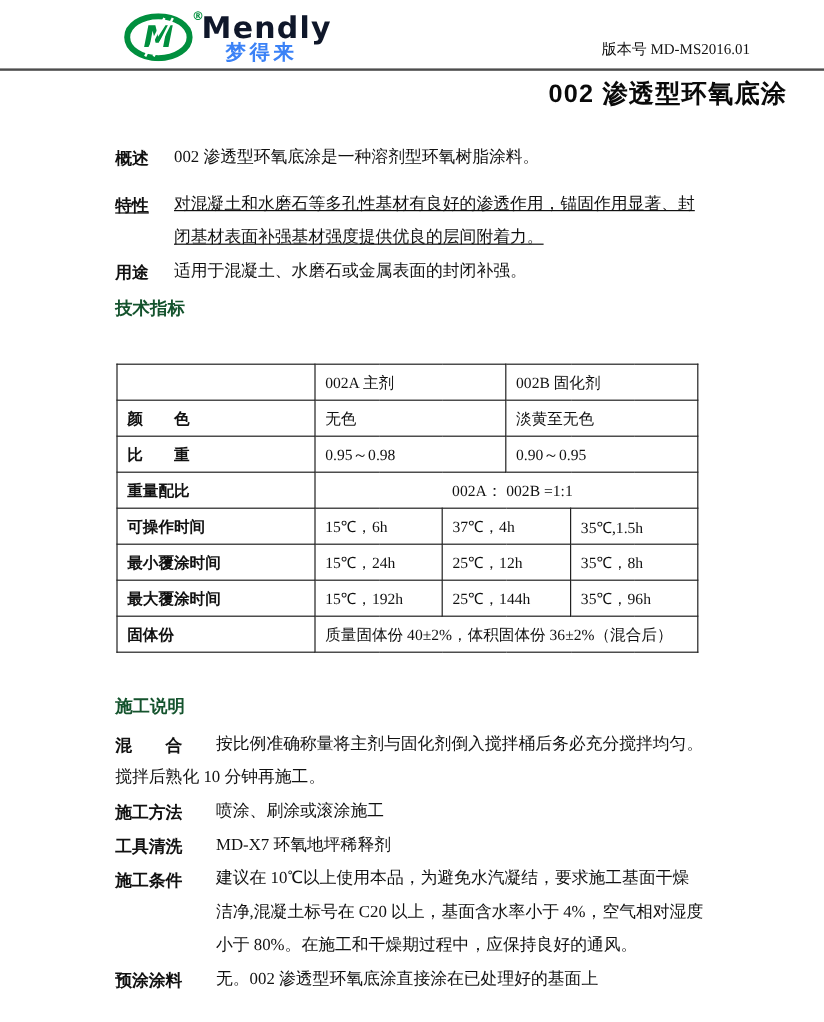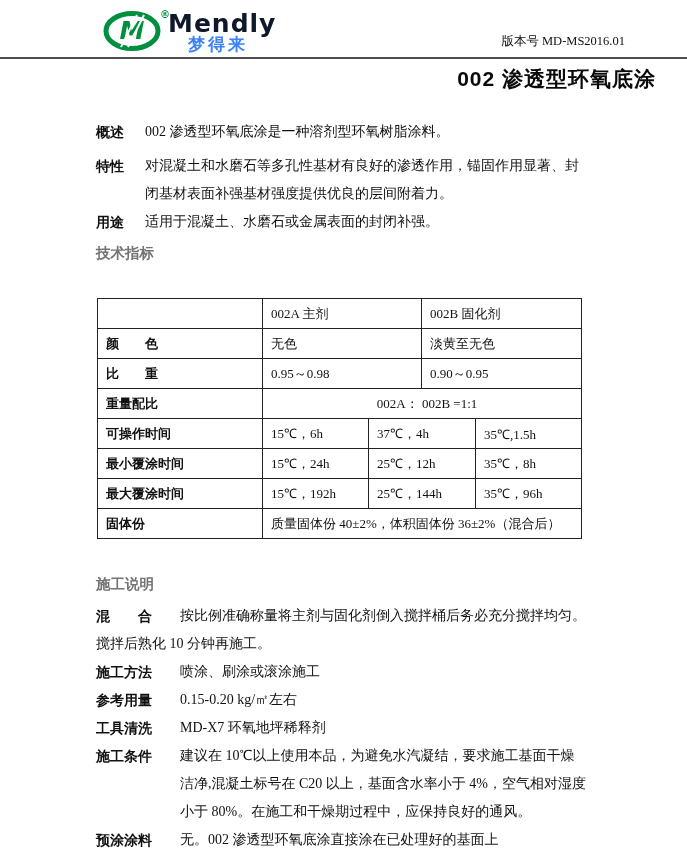--- a/index.html
+++ b/index.html
@@ -14,25 +14,25 @@
   .brand-zh{font:bold 17px/18px "DejaVu Sans",sans-serif;color:#3b82f6;letter-spacing:3px;margin:-2px 0 0 20px;}
   .version{position:absolute;top:33px;right:62px;font:12.5px "Liberation Serif",serif;color:#111;}
   .rule{position:absolute;top:57px;left:0;width:687px;height:2px;background:#4d4d4d;}
 
   
   .content{position:absolute;left:96px;top:0;width:560px;}
   h1{margin:66px 0 0 3px;font:bold 21px/26px "Liberation Sans",sans-serif;letter-spacing:1px;color:#0a0a0a;text-align:right;}
 
   .para{display:flex;font-size:14px;line-height:28px;}
   .p-overview{margin-top:26px;}
-  .p-feature{margin-top:6px;}
+  .p-feature{margin-top:11px;text-decoration:underline;}
   .plabel{flex:0 0 49px;font-family:"Liberation Sans",sans-serif;font-weight:bold;}
   .ptext{width:444px;font-family:"Liberation Serif",serif;}
 
-  h2{margin:3px 0 0;font:bold 14.5px/28px "Liberation Sans",sans-serif;color:#737373;}
+  h2{margin:3px 0 0;font:bold 14.5px/28px "Liberation Sans",sans-serif;color:#14532d;}
   .h2-con{margin-top:31px;}
 
   
   table{border-collapse:collapse;table-layout:fixed;width:484px;margin:31px 0 0 1px;}
   td{border:1px solid #222;height:29px;padding:0 2px 0 8px;font:13px "Liberation Serif",serif;vertical-align:middle;overflow:hidden;}
   td.lbl{font:bold 13px "Liberation Sans",sans-serif;}
   td.ctr{text-align:center;padding-left:12px;}
 
   
   .crow{display:flex;font-size:14px;line-height:28px;}
@@ -143,24 +143,20 @@
       <span class="ctext">按比例准确称量将主剂与固化剂倒入搅拌桶后务必充分搅拌均匀。</span>
     </div>
     <div class="crow">
       <span class="ctext-full">搅拌后熟化 10 分钟再施工。</span>
     </div>
     <div class="crow">
       <span class="clabel">施工方法</span>
       <span class="ctext">喷涂、刷涂或滚涂施工</span>
     </div>
     <div class="crow">
-      <span class="clabel">参考用量</span>
-      <span class="ctext">0.15-0.20 kg/㎡左右</span>
-    </div>
-    <div class="crow">
       <span class="clabel">工具清洗</span>
       <span class="ctext">MD-X7 环氧地坪稀释剂</span>
     </div>
     <div class="crow">
       <span class="clabel">施工条件</span>
       <span class="ctext">建议在 10℃以上使用本品，为避免水汽凝结，要求施工基面干燥洁净,混凝土标号在 C20 以上，基面含水率小于 4%，空气相对湿度小于 80%。在施工和干燥期过程中，应保持良好的通风。</span>
     </div>
     <div class="crow">
       <span class="clabel">预涂涂料</span>
       <span class="ctext">无。002 渗透型环氧底涂直接涂在已处理好的基面上</span>

